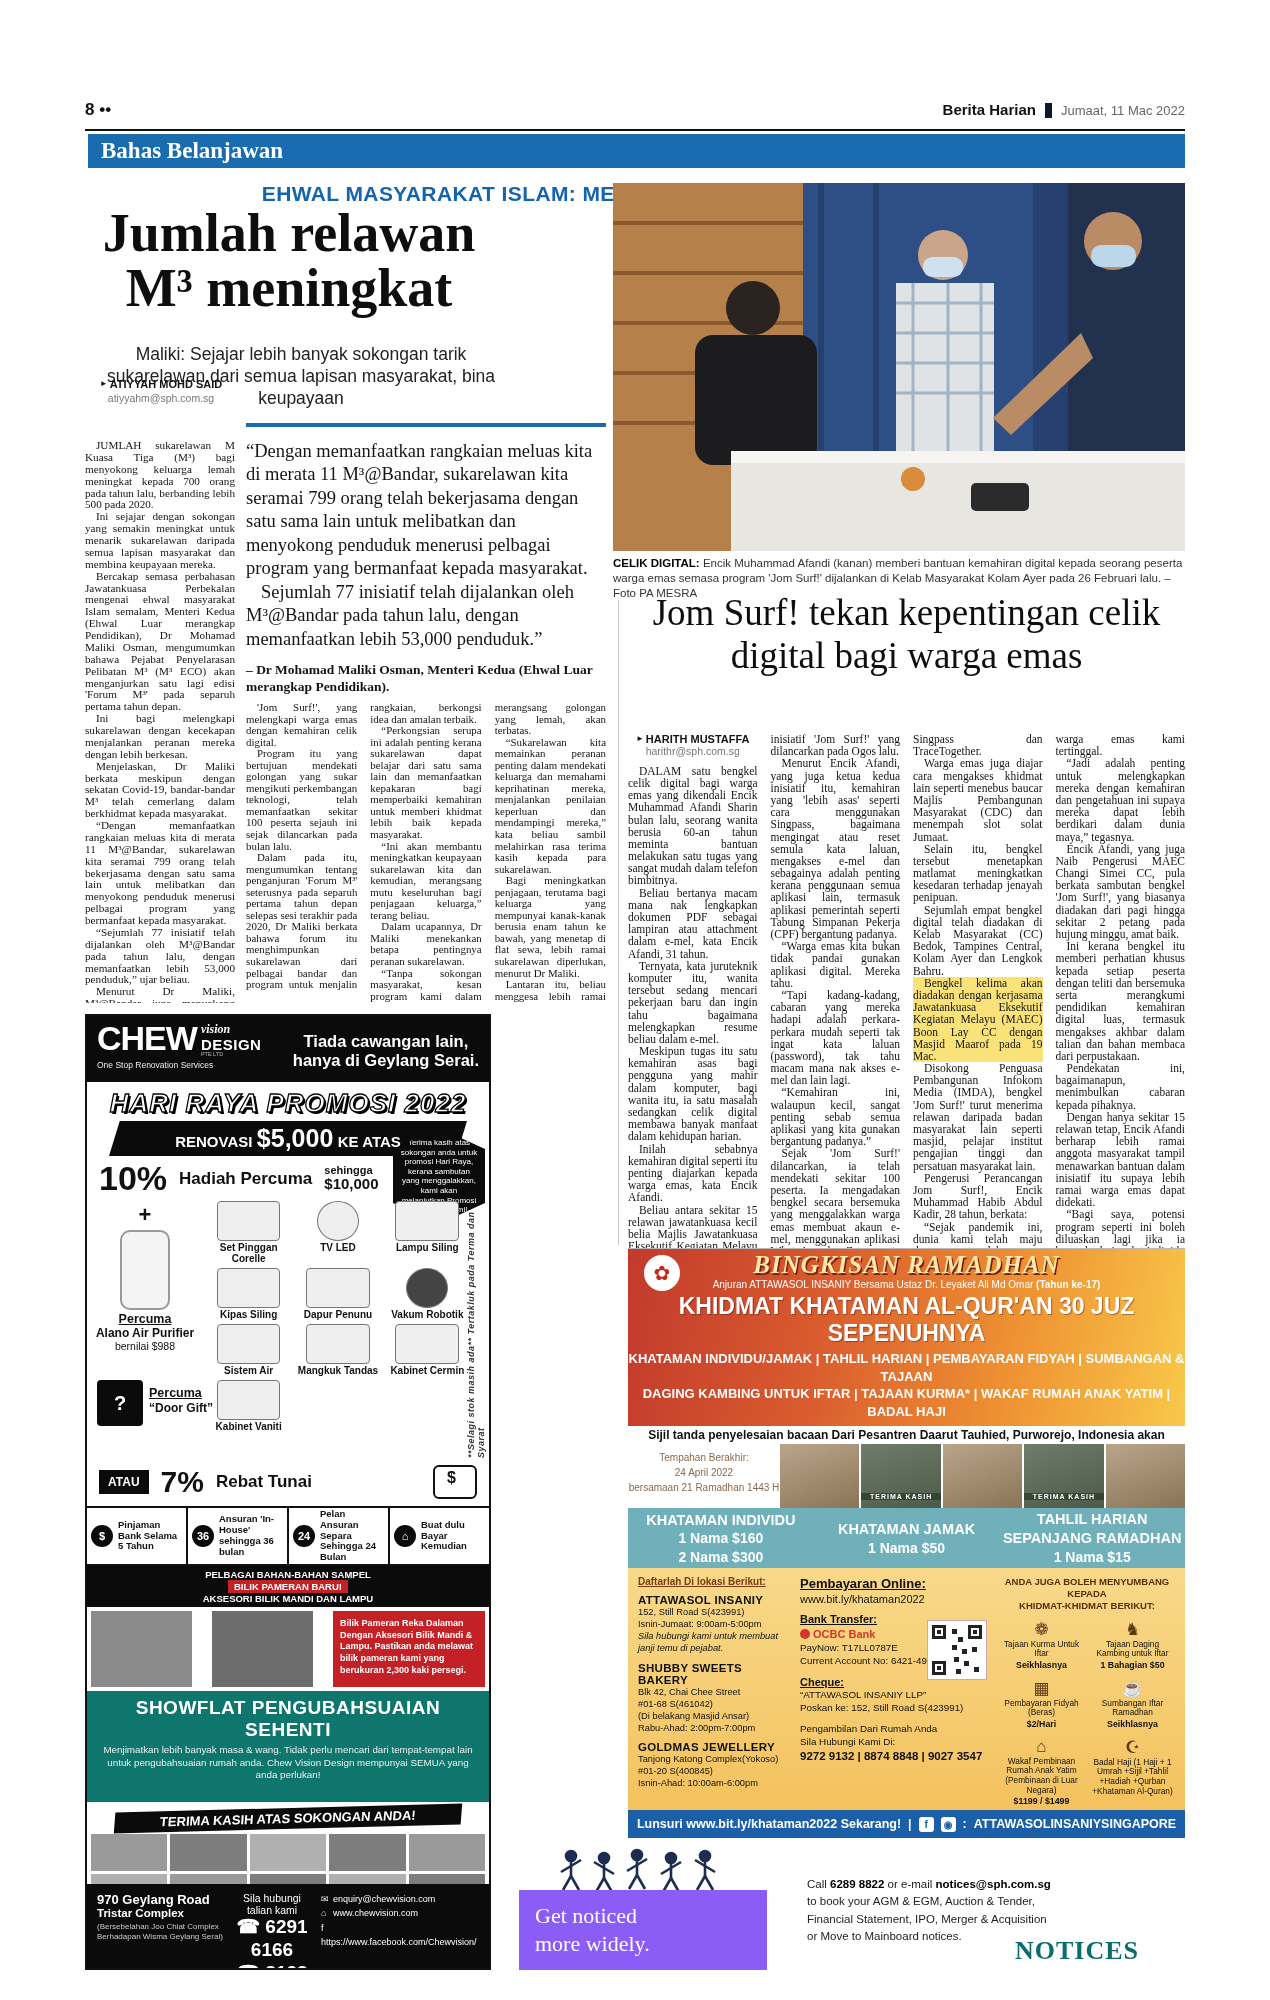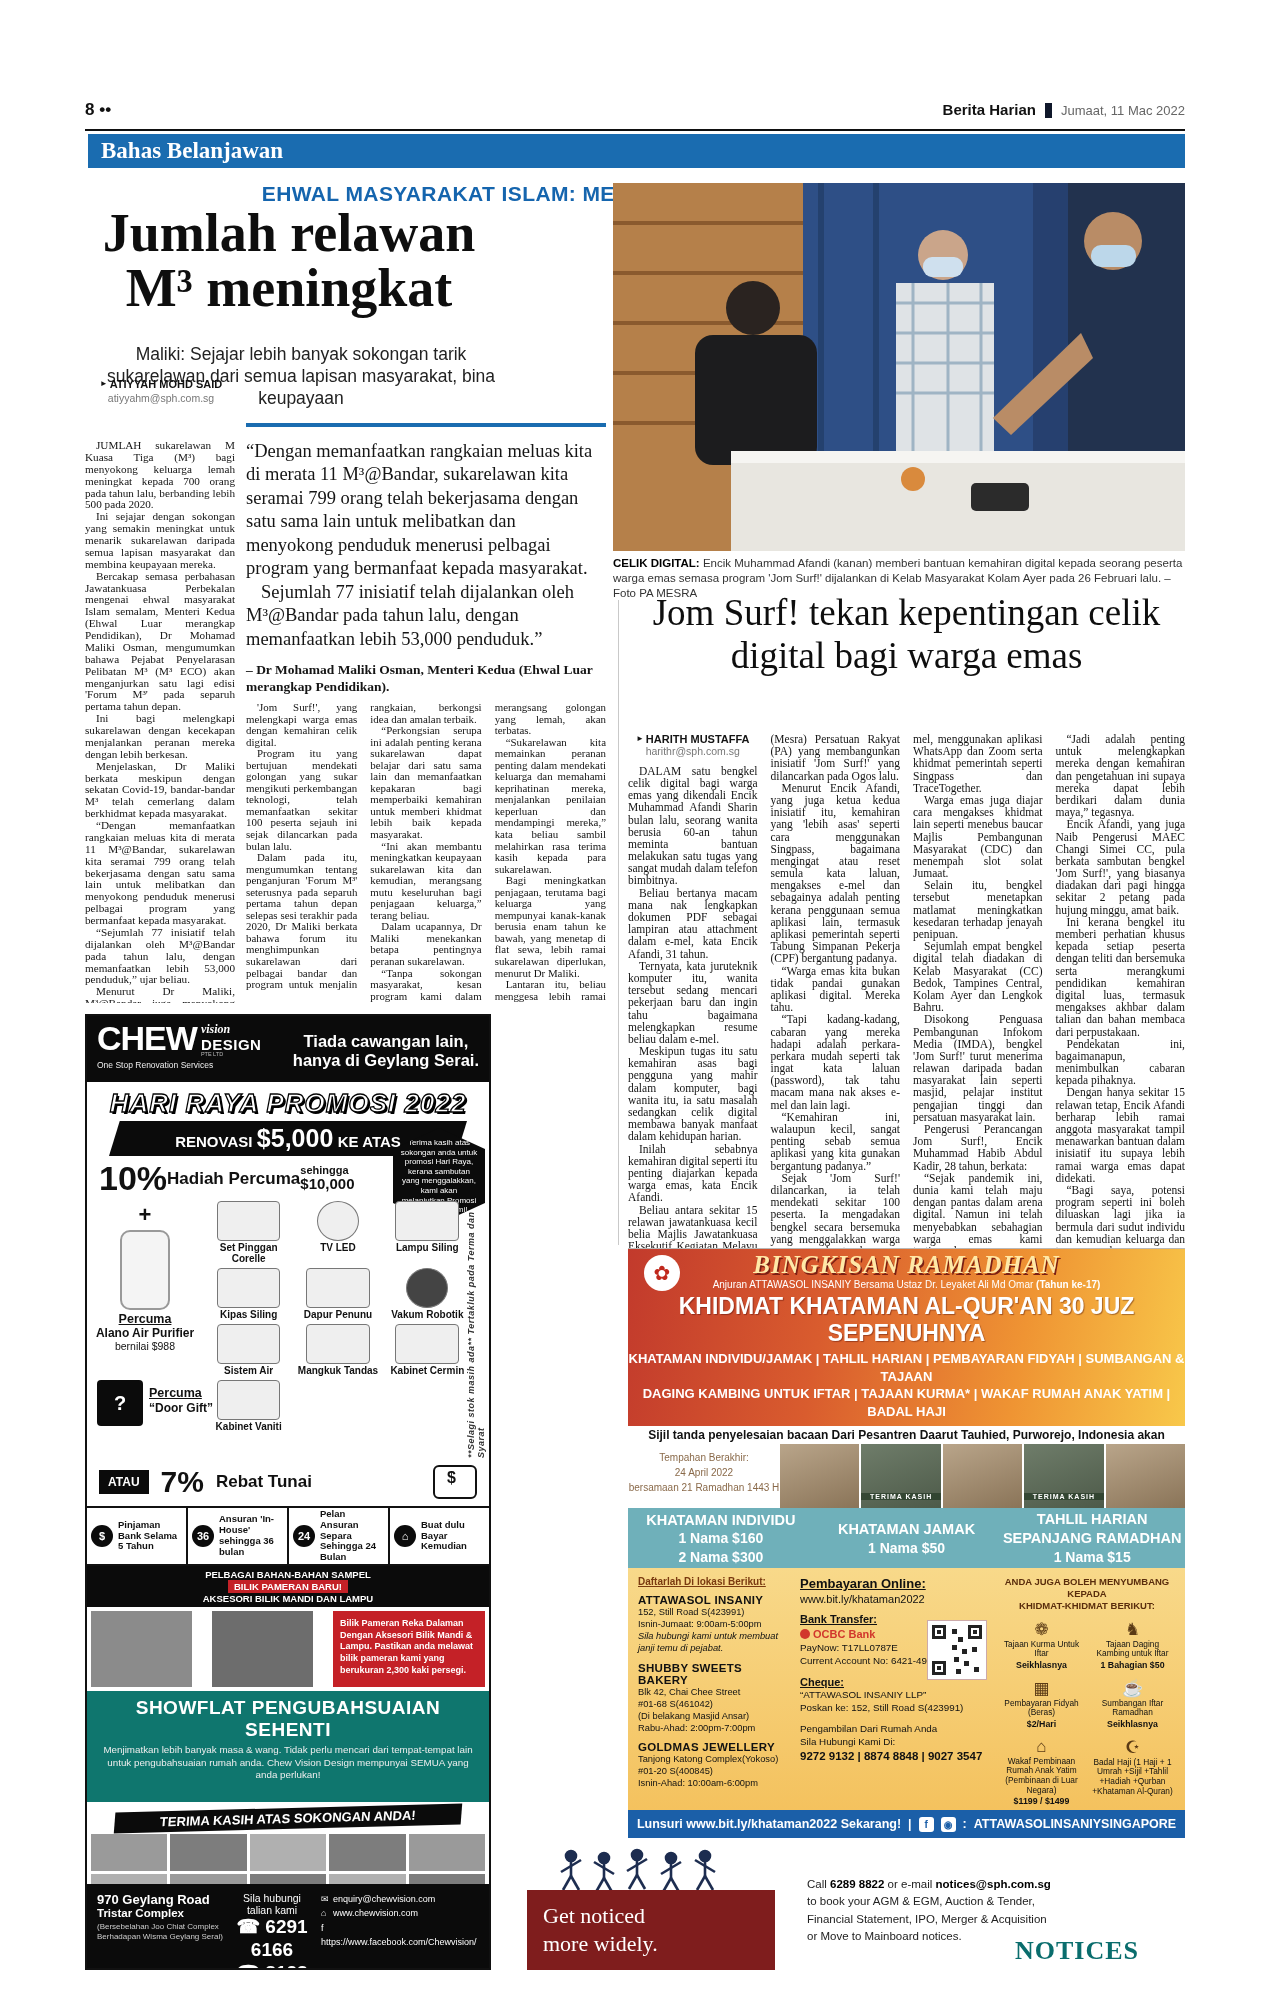--- a/index.html
+++ b/index.html
@@ -67,21 +67,21 @@
   .chew-logo .pte{font-size:5.5px;color:#bbb;}
   .chew-logo .tag{font-size:8.5px;margin-top:2px;color:#eee;}
   .chew-nobranch{text-align:center;font-weight:800;font-size:16.5px;line-height:1.15;align-self:center;}
   .chew-promo{position:relative;padding:4px 8px 0;}
   .hrp{font:italic 900 26px/1 "Liberation Sans",sans-serif;color:#fff;text-align:center;
        -webkit-text-stroke:1.3px #000;text-shadow:2px 2px 0 #000;letter-spacing:1px;margin:4px 0 5px;}
   .renov{background:#0b0b0b;color:#fff;text-align:center;padding:3px 0;margin:0 14px;
          clip-path:polygon(3% 0,100% 0,97% 100%,0 100%);}
   .renov .amt{font-weight:900;font-size:25px;}
   .renov .sm{font-weight:700;font-size:15px;}
-  .gift-row{display:flex;align-items:center;gap:0;padding:3px 4px 0;}
+  .gift-row{display:flex;align-items:center;gap:12px;padding:3px 4px 0;}
   .gift-pct{font-weight:900;font-size:34px;}
   .gift-lab{font-weight:900;font-size:17px;}
   .gift-upto{font-size:11px;line-height:1.1;font-weight:700;}
   .gift-upto .b{font-size:15px;font-weight:900;}
   .thanks-badge{position:absolute;right:4px;top:46px;width:92px;height:96px;background:#0b0b0b;color:#fff;
        font-size:8px;line-height:1.2;text-align:center;padding:10px 6px;box-sizing:border-box;
        clip-path:polygon(50% 0,100% 22%,100% 78%,50% 100%,0 78%,0 22%);}
   .chew-prods{position:relative;height:258px;padding:2px 20px 0 8px;}
   .prod-left{position:absolute;left:6px;top:4px;width:104px;text-align:center;}
   .plus{font-weight:900;font-size:22px;}
@@ -190,21 +190,21 @@
   .con .ic{font-size:17px;color:#5a3a15;}
   .con .nm{font-size:8.3px;line-height:1.15;}
   .con .pr{font-weight:800;font-size:8.8px;margin-top:1px;}
   .rama-blue{position:absolute;bottom:0;left:0;right:0;height:28px;background:#1b5fa8;color:#fff;
              display:flex;align-items:center;justify-content:center;gap:7px;font-weight:800;font-size:12.5px;}
   .sq{display:inline-flex;width:15px;height:15px;background:#fff;color:#1b5fa8;border-radius:3px;
       align-items:center;justify-content:center;font-weight:900;font-size:10px;}
 
   
   .notices{position:absolute;left:515px;top:1852px;width:670px;height:118px;font-family:"Liberation Sans",sans-serif;}
-  .teal-box{position:absolute;left:12px;top:38px;width:248px;height:80px;background:#7f1d1d;color:#fff;
+  .teal-box{position:absolute;left:4px;top:38px;width:248px;height:80px;background:#8b5cf6;color:#fff;
             padding:12px 16px;box-sizing:border-box;font:400 22px/1.25 "Liberation Serif",serif;}
   .figs{position:absolute;left:44px;top:-4px;}
   .call-block{position:absolute;left:292px;top:24px;width:356px;font-size:11.5px;line-height:1.5;color:#222;}
   .call-block b{color:#000;}
   .brand{position:absolute;right:46px;bottom:4px;font:700 26px "Liberation Serif",serif;color:#0a6d6d;letter-spacing:1px;}
 </style>
 </head>
 <body>
 
 <div class="sheet">
@@ -305,20 +305,21 @@
         <p>Beliau antara sekitar 15 relawan jawatankuasa kecil belia Majlis Jawatankuasa Eksekutif Kegiatan Melayu (Mesra) Persatuan Rakyat (PA) yang membangunkan inisiatif 'Jom Surf!' yang dilancarkan pada Ogos lalu.</p>
         <p>Menurut Encik Afandi, yang juga ketua kedua inisiatif itu, kemahiran yang 'lebih asas' seperti cara menggunakan Singpass, bagaimana mengingat atau reset semula kata laluan, mengakses e-mel dan sebagainya adalah penting kerana penggunaan semua aplikasi lain, termasuk aplikasi pemerintah seperti Tabung Simpanan Pekerja (CPF) bergantung padanya.</p>
         <p>“Warga emas kita bukan tidak pandai gunakan aplikasi digital. Mereka tahu.</p>
         <p>“Tapi kadang-kadang, cabaran yang mereka hadapi adalah perkara-perkara mudah seperti tak ingat kata laluan (password), tak tahu macam mana nak akses e-mel dan lain lagi.</p>
         <p>“Kemahiran ini, walaupun kecil, sangat penting sebab semua aplikasi yang kita gunakan bergantung padanya.”</p>
         <p>Sejak 'Jom Surf!' dilancarkan, ia telah mendekati sekitar 100 peserta. Ia mengadakan bengkel secara bersemuka yang menggalakkan warga emas membuat akaun e-mel, menggunakan aplikasi WhatsApp dan Zoom serta khidmat pemerintah seperti Singpass dan TraceTogether.</p>
         <p>Warga emas juga diajar cara mengakses khidmat lain seperti menebus baucar Majlis Pembangunan Masyarakat (CDC) dan menempah slot solat Jumaat.</p>
         <p>Selain itu, bengkel tersebut menetapkan matlamat meningkatkan kesedaran terhadap jenayah penipuan.</p>
         <p>Sejumlah empat bengkel digital telah diadakan di Kelab Masyarakat (CC) Bedok, Tampines Central, Kolam Ayer dan Lengkok Bahru.</p>
       </div>
+    <p class="hl">Bengkel kelima akan diadakan dengan kerjasama Jawatankuasa Eksekutif Kegiatan Melayu (MAEC) Boon Lay CC dengan Masjid Maarof pada 19 Mac.</p>
     <div>
         <p>Disokong Penguasa Pembangunan Infokom Media (IMDA), bengkel 'Jom Surf!' turut menerima relawan daripada badan masyarakat lain seperti masjid, pelajar institut pengajian tinggi dan persatuan masyarakat lain.</p>
         <p>Pengerusi Perancangan Jom Surf!, Encik Muhammad Habib Abdul Kadir, 28 tahun, berkata:</p>
         <p>“Sejak pandemik ini, dunia kami telah maju dengan pantas dalam arena digital. Namun ini telah menyebabkan sebahagian warga emas kami tertinggal.</p>
         <p>“Jadi adalah penting untuk melengkapkan mereka dengan kemahiran dan pengetahuan ini supaya mereka dapat lebih berdikari dalam dunia maya,” tegasnya.</p>
         <p>Encik Afandi, yang juga Naib Pengerusi MAEC Changi Simei CC, pula berkata sambutan bengkel 'Jom Surf!', yang biasanya diadakan dari pagi hingga sekitar 2 petang pada hujung minggu, amat baik.</p>
         <p>Ini kerana bengkel itu memberi perhatian khusus kepada setiap peserta dengan teliti dan bersemuka serta merangkumi pendidikan kemahiran digital luas, termasuk mengakses akhbar dalam talian dan bahan membaca dari perpustakaan.</p>
         <p>Pendekatan ini, bagaimanapun, menimbulkan cabaran kepada pihaknya.</p>
         <p>Dengan hanya sekitar 15 relawan tetap, Encik Afandi berharap lebih ramai anggota masyarakat tampil menawarkan bantuan dalam inisiatif itu supaya lebih ramai warga emas dapat didekati.</p>
         <p>“Bagi saya, potensi program seperti ini boleh diluaskan lagi jika ia bermula dari sudut individu dan kemudian keluarga dan teman mereka.</p>

